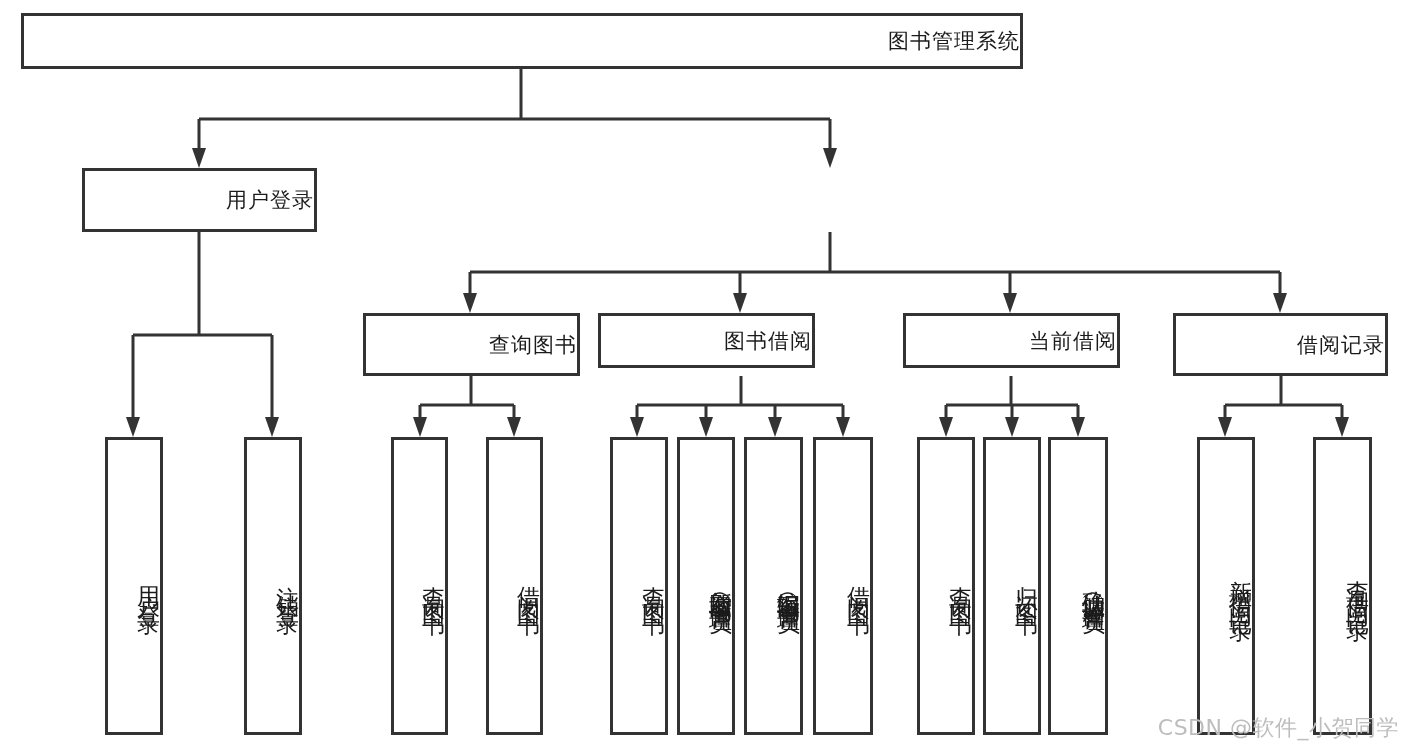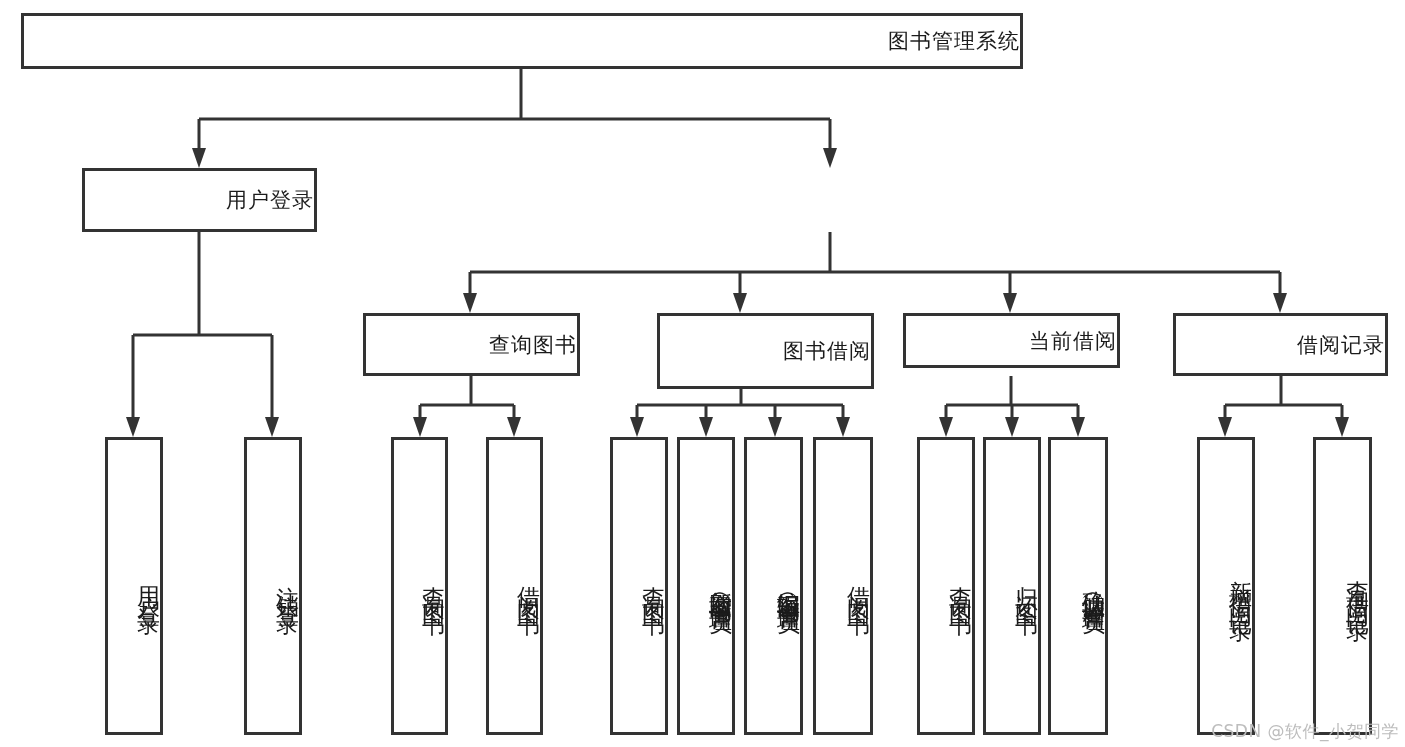--- a/index.html
+++ b/index.html
@@ -40,21 +40,21 @@
     line-height: 1;
     letter-spacing: 9px;
     white-space: nowrap;
   }
   .v-label.tight { letter-spacing: 3px; }
   .v-label.med   { letter-spacing: 8px; }
   .watermark {
     position: absolute;
     right: 6px;
     bottom: 4px;
-    font-size: 17px;
+    font-size: 22px;
     color: var(--watermark, #bdbdbd);
     letter-spacing: 0.5px;
     z-index: 5;
     white-space: nowrap;
   }
 </style>
 </head>
 <body>
 
 <div class="stage">
@@ -102,21 +102,21 @@
     <span class="h-label">图书管理系统</span>
   </div>
 
   <div class="node" style="left:82px;top:168px;width:235px;height:64px">
     <span class="h-label">用户登录</span>
   </div>
 
   <div class="node" style="left:363px;top:313px;width:217px;height:63px">
     <span class="h-label">查询图书</span>
   </div>
-  <div class="node" style="left:657px;top:313px;width:217px;height:76px">
+  <div class="node" style="left:598px;top:313px;width:217px;height:55px">
     <span class="h-label">图书借阅</span>
   </div>
   <div class="node" style="left:903px;top:313px;width:217px;height:55px">
     <span class="h-label">当前借阅</span>
   </div>
   <div class="node" style="left:1173px;top:313px;width:215px;height:63px">
     <span class="h-label">借阅记录</span>
   </div>
 
   <div class="node" style="left:105px;top:437px;width:58px;height:298px">

